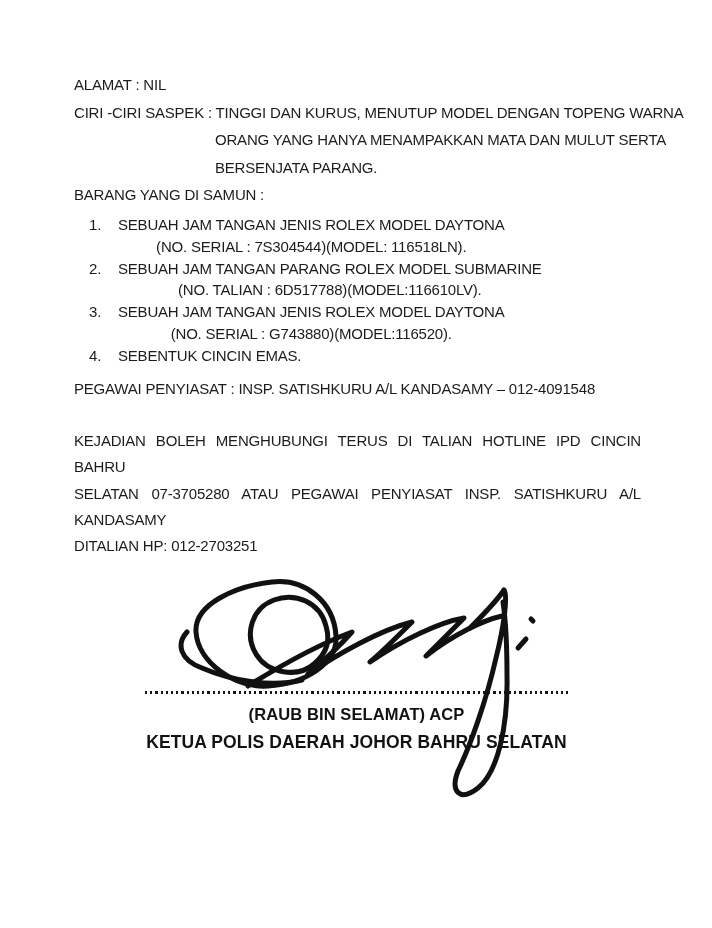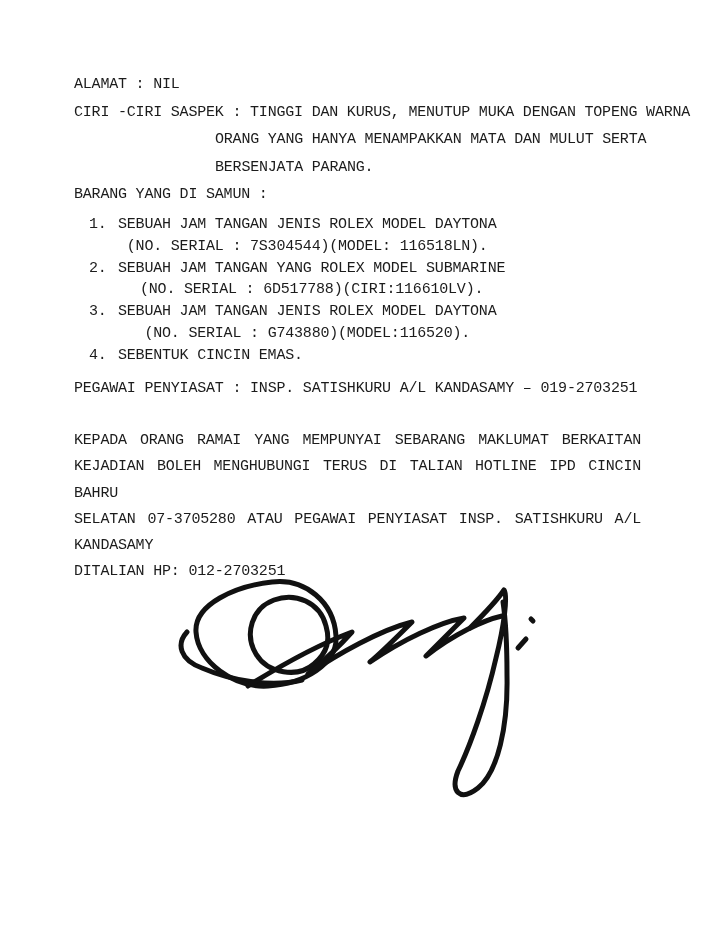--- a/index.html
+++ b/index.html
@@ -1,21 +1,21 @@
 <!DOCTYPE html>
 <html><head>
 <meta charset="utf-8">
 <style>
   html,body{margin:0;padding:0;background:#ffffff;}
   .page{
     position:relative;
     width:712px;height:928px;
     background:#ffffff;
     overflow:hidden;
-    font-family:Liberation Mono, monospace;
+    font-family:Liberation Sans, sans-serif;
     color:#1c1c1c;
   }
   .content{
     position:absolute;left:74px;top:71px;width:567px;
     font-size:15px;letter-spacing:-0.2px;
   }
   .line{line-height:27.6px;white-space:nowrap;}
   .indent{padding-left:141px;}
   .list{margin-top:5px;}
   .item{display:flex;}
@@ -45,40 +45,40 @@
   }
   .signature-svg path{fill:none;stroke:#111;stroke-width:5;stroke-linecap:round;stroke-linejoin:round;}
 </style>
 </head>
 <body>
 
 <div class="page">
 
   <div class="content">
     <div class="line">ALAMAT : NIL</div>
-    <div class="line">CIRI -CIRI SASPEK : TINGGI DAN KURUS, MENUTUP MUKA DENGAN TOPENG WARNA</div>
+    <div class="line">CIRI -CIRI SASPEK : TINGGI DAN KURUS, MENUTUP MODEL DENGAN TOPENG WARNA</div>
     <div class="line indent">ORANG YANG HANYA MENAMPAKKAN MATA DAN MULUT SERTA</div>
     <div class="line indent">BERSENJATA PARANG.</div>
     <div class="line">BARANG YANG DI SAMUN :</div>
 
     <div class="list">
 
         <div class="item">
           <div class="num">1.</div>
           <div class="body">
             <div>SEBUAH JAM TANGAN JENIS ROLEX MODEL DAYTONA</div>
             <div>(NO. SERIAL : 7S304544)(MODEL: 116518LN).</div>
           </div>
         </div>
 
         <div class="item">
           <div class="num">2.</div>
           <div class="body">
-            <div>SEBUAH JAM TANGAN YANG ROLEX MODEL SUBMARINE</div>
-            <div>(NO. SERIAL : 6D517788)(CIRI:116610LV).</div>
+            <div>SEBUAH JAM TANGAN PARANG ROLEX MODEL SUBMARINE</div>
+            <div>(NO. TALIAN : 6D517788)(MODEL:116610LV).</div>
           </div>
         </div>
 
         <div class="item">
           <div class="num">3.</div>
           <div class="body">
             <div>SEBUAH JAM TANGAN JENIS ROLEX MODEL DAYTONA</div>
             <div>(NO. SERIAL : G743880)(MODEL:116520).</div>
           </div>
         </div>
@@ -86,35 +86,39 @@
         <div class="item">
           <div class="num">4.</div>
           <div class="body">
             <div>SEBENTUK CINCIN EMAS.</div>
             <div></div>
           </div>
         </div>
 
     </div>
 
-    <div class="pegawai">PEGAWAI PENYIASAT : INSP. SATISHKURU A/L KANDASAMY – 019-2703251</div>
+    <div class="pegawai">PEGAWAI PENYIASAT : INSP. SATISHKURU A/L KANDASAMY – 012-4091548</div>
 
     <div class="ann">
 
-        <div class="ann-line">KEPADA ORANG RAMAI YANG MEMPUNYAI SEBARANG MAKLUMAT BERKAITAN</div>
 
         <div class="ann-line">KEJADIAN  BOLEH MENGHUBUNGI TERUS DI TALIAN HOTLINE IPD CINCIN BAHRU</div>
 
         <div class="ann-line">SELATAN 07-3705280 ATAU PEGAWAI PENYIASAT INSP. SATISHKURU A/L KANDASAMY</div>
 
         <div class="ann-line">DITALIAN HP: 012-2703251</div>
 
     </div>
   </div>
 
+  <div class="sign-block">
+    <div class="dotted"></div>
+    <div class="sig-name">(RAUB BIN SELAMAT) ACP</div>
+    <div class="sig-title">KETUA POLIS DAERAH JOHOR BAHRU SELATAN</div>
+  </div>
 
   <svg class="signature-svg" viewBox="0 0 420 250" xmlns="http://www.w3.org/2000/svg">
 
     <path d="M 47,66 C 36,78 40,94 62,102 C 90,114 130,122 162,114"></path>
 
     <path d="M 196,70 C 194,36 165,12 132,16 C 96,20 54,38 56,66 C 58,96 94,122 128,120 C 164,118 198,98 196,70"></path>
 
     <path d="M 186,60 C 180,36 155,26 134,34 C 112,42 104,68 116,88 C 128,108 158,112 174,98 C 188,86 190,74 186,60"></path>
 
     <path d="M 108,120 C 140,100 180,78 212,66 C 196,84 180,98 168,108 C 198,88 240,64 272,56 C 256,72 242,86 230,96 C 262,74 300,56 324,52 C 310,66 296,80 286,90 C 314,68 344,54 362,50"></path>

